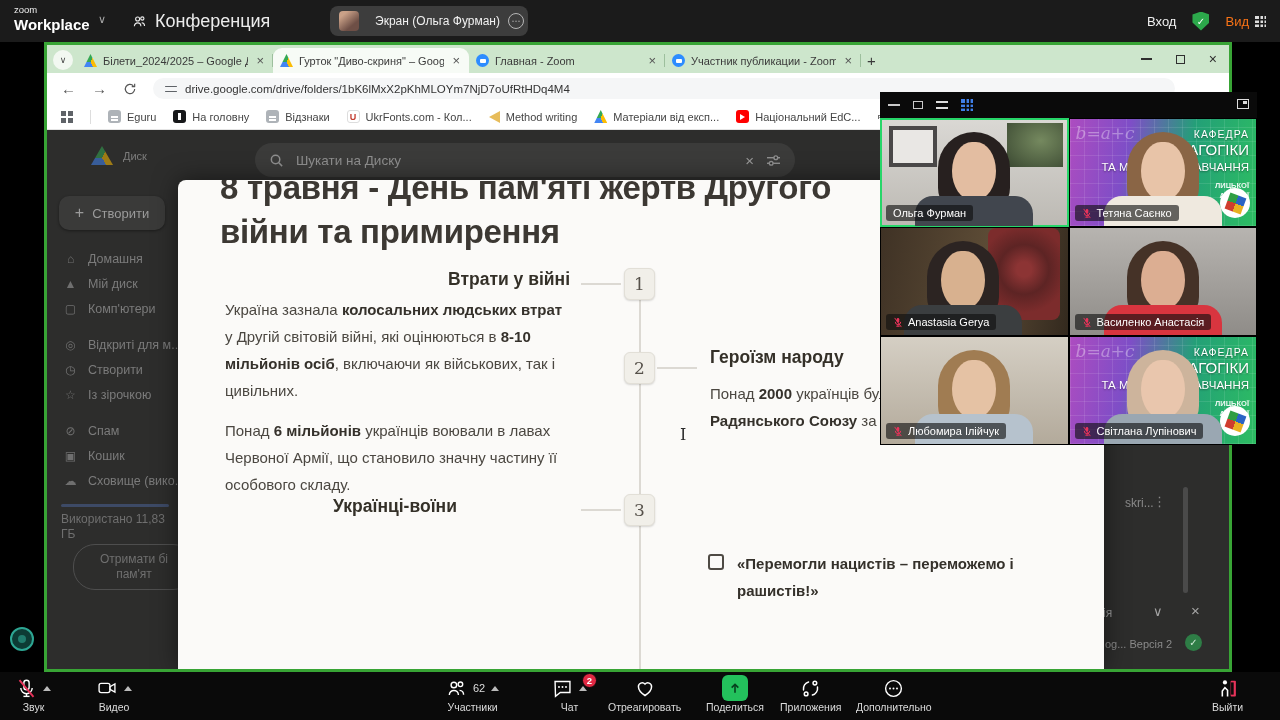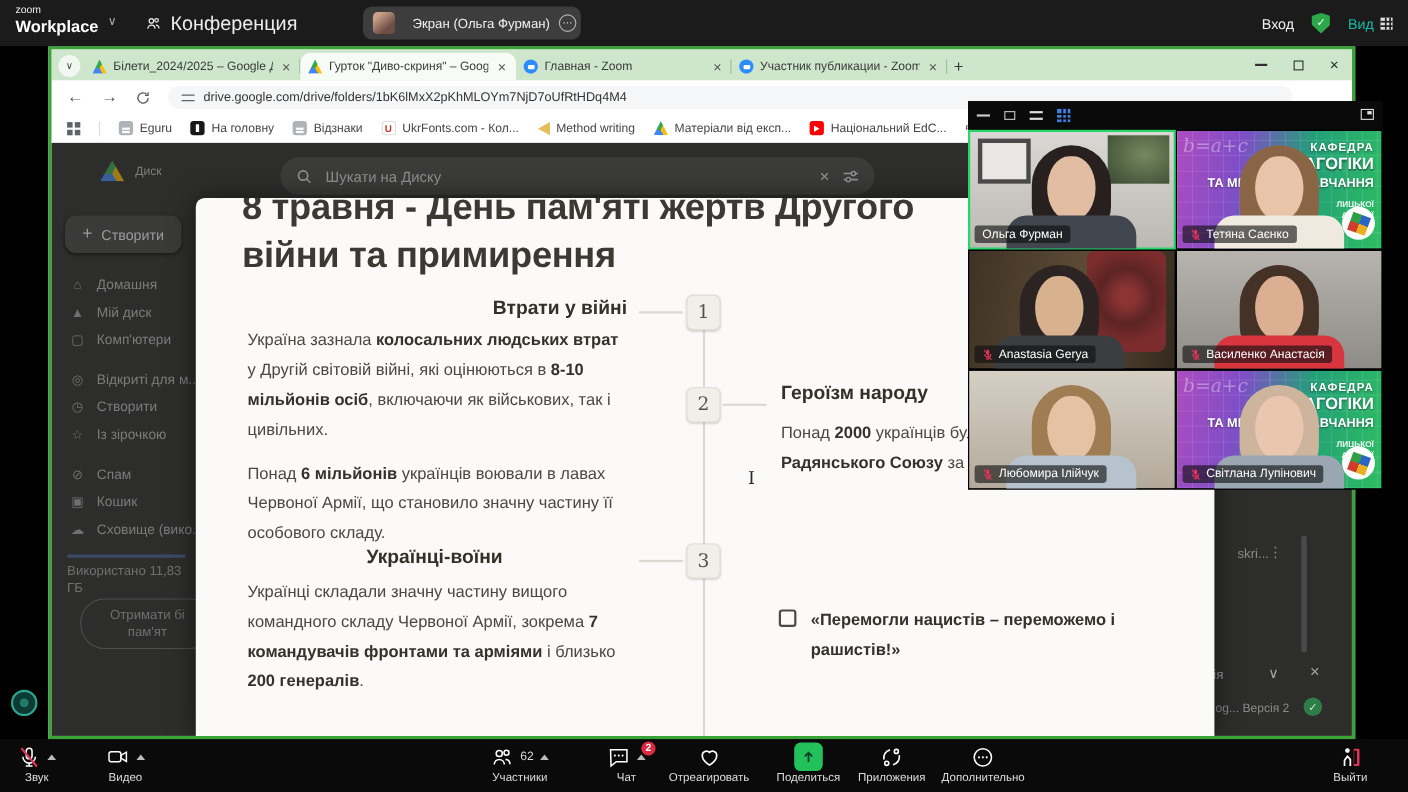--- a/index.html
+++ b/index.html
@@ -13,21 +13,21 @@
 .logo .l2{font-size:15px;font-weight:700;margin-top:2px}
 .logo-chev{position:absolute;left:98px;top:13px;color:#aaa;font-size:11px}
 .meet-tab{position:absolute;left:122px;top:8px;height:26px;display:flex;align-items:center;gap:8px;color:#ececec;font-size:18px;padding:0 10px}
 .share-pill{position:absolute;left:330px;top:6px;height:30px;width:198px;background:#3d3d3d;border-radius:8px;display:flex;align-items:center;gap:8px;padding:0 9px}
 .share-av{width:20px;height:20px;border-radius:4px;background:linear-gradient(140deg,#caa188 20%,#6e4f46 70%);flex:none}
 .share-pill .lbl{color:#f0f0f0;font-size:12px;white-space:nowrap}
 .ell-circ{width:16px;height:16px;border:1.2px solid #b5b5b5;border-radius:50%;color:#d9d9d9;font-size:9px;display:flex;align-items:center;justify-content:center;flex:none;margin-left:auto}
 .tb-right{position:absolute;right:14px;top:0;height:42px;display:flex;align-items:center;gap:16px}
 .signin{color:#f0f0f0;font-size:13px}
 .shield{width:17px;height:19px;background:#2ca84b;clip-path:polygon(50% 0,100% 16%,100% 58%,50% 100%,0 58%,0 16%);display:flex;align-items:center;justify-content:center;color:#fff;font-size:10px}
-.viewbtn{display:flex;align-items:center;gap:6px;color:#14b8a6;font-size:13px}
+.viewbtn{display:flex;align-items:center;gap:6px;color:#f97316;font-size:13px}
 .grid9{width:11px;height:11px;background:#ddd;box-shadow:0 0 0 0 #ddd;background:
  linear-gradient(#1b1b1b 0 0) 3.5px 0/1.5px 11px,linear-gradient(#1b1b1b 0 0) 7.5px 0/1.5px 11px,
  linear-gradient(#1b1b1b 0 0) 0 3.5px/11px 1.5px,linear-gradient(#1b1b1b 0 0) 0 7.5px/11px 1.5px,#ddd;background-repeat:no-repeat}
 
 
 .browser{position:absolute;left:44px;top:42px;width:1188px;height:630px;border:3px solid #38a435;background:#fff;z-index:1}
 .tabstrip{height:28px;background:#cde6cc;display:flex;align-items:flex-end;padding-left:6px;position:relative}
 .tab-chevpill{width:20px;height:20px;margin:0 4px 3px 0;background:#f2f8f1;border-radius:50%;display:flex;align-items:center;justify-content:center;font-size:9px;color:#444}
 .tab{width:196px;height:25px;display:flex;align-items:center;gap:6px;padding:0 7px;font-size:11px;color:#3a3a3a;border-radius:9px 9px 0 0;position:relative}
 .tab:not(.active):before{content:"";position:absolute;right:0;top:6px;height:13px;width:1px;background:#9dbf9d}
@@ -152,21 +152,21 @@
 .bg-room-b{--hair:#2c2422;--skin:#d8b18f;--shirt:#3b3e40;background:linear-gradient(100deg,#3f3225,#5d4c36 55%,#33291e)}
 .bg-room-b:after{content:"";position:absolute;right:8px;top:0;width:72px;height:92px;border-radius:8px;background:radial-gradient(circle at 50% 45%,#8c3434 12%,#5d2424 40%,#7c2c2c 70%)}
 .bg-room-b .person{left:44%}
 .bg-room-c{--hair:#453227;--skin:#dcae92;--shirt:#d8353f;background:linear-gradient(#b7b4b0,#8f8c88)}
 .bg-room-d{--hair:#a07c52;--skin:#e5c2a4;--shirt:#b6c2cd;background:linear-gradient(#d5cfc4,#b3aa9b)}
 .kf{position:absolute;inset:0;z-index:2}
 .kf:before{content:"";position:absolute;inset:0;background:
  repeating-linear-gradient(0deg,rgba(255,255,255,.10) 0 1px,transparent 1px 14px),
  repeating-linear-gradient(90deg,rgba(255,255,255,.10) 0 1px,transparent 1px 14px)}
 .kf-formula{position:absolute;left:6px;top:4px;font:italic 17px "DejaVu Serif",serif;color:rgba(255,255,255,.35)}
-.kf-t{position:absolute;right:7px;top:9px;text-align:right;color:#fff;font-weight:700;text-shadow:0 1px 2px rgba(0,0,0,.45);line-height:1.25}
+.kf-t{position:absolute;right:7px;top:9px;text-align:right;color:#fff;font-weight:400;text-shadow:0 1px 2px rgba(0,0,0,.45);line-height:1.25}
 .kf-t .k1{font-size:10.5px;letter-spacing:1px}
 .kf-t .k2{font-size:15px}
 .kf-t .k3{font-size:11.5px}
 .kf-s{position:absolute;right:7px;top:62px;text-align:right;color:#fff;font-weight:700;font-size:7.5px;line-height:10px;opacity:.9}
 .kf-logo{position:absolute;right:6px;bottom:8px;width:30px;height:30px;border-radius:50%;background:#fff;display:flex;align-items:center;justify-content:center}
 .kf-logo:after{content:"";width:17px;height:17px;transform:rotate(20deg);background:conic-gradient(#2a64c4 0 25%,#e8b021 0 50%,#cf3d2e 0 75%,#2f9e44 0)}
 .name-tag{position:absolute;left:5px;bottom:5px;display:flex;align-items:center;gap:5px;background:rgba(15,15,15,.62);border-radius:3px;padding:2px 7px;color:#fff;font-size:11px;z-index:3;white-space:nowrap}
 
 
 .ztoolbar{position:absolute;left:0;top:672px;width:1280px;height:48px;background:#0a0a0a;z-index:60}
@@ -416,21 +416,20 @@
         <p class="sl-p p1b"><span>Понад </span><span class="b">6 мільйонів</span><span> українців воювали в лавах Червоної Армії, що становило значну частину її особового складу.</span></p>
         <h3 class="sl-h h2">Героїзм народу</h3>
         <p class="sl-p p2a"><span>Понад </span><span class="b">2000</span><span> українців бул</span></p>
         <p class="sl-p p2b"><span class="b">Радянського Союзу</span><span> за ви</span></p>
         <span class="sl-caret">I</span>
         <div class="sl-check">
           <span class="cb"></span>
           <p class="q"><span class="b">«Перемогли нацистів – переможемо і рашистів!»</span></p>
         </div>
         <h3 class="sl-h h3">Українці-воїни</h3>
-        <p class="sl-p p3a"><span>Українці складали значну частину вищого командного складу Червоної Армії, зокрема </span><span class="b">7 командувачів фронтами та арміями</span><span> і близько </span><span class="b">200 генералів</span><span>.</span></p>
       </div>
     </div>
   </div>
 
   <div class="vpanel">
     <div class="vp-head">
       <span class="vmin"></span>
       <span class="vmax"></span>
       <span class="vlist"></span>
       <span class="vgrid"></span>

